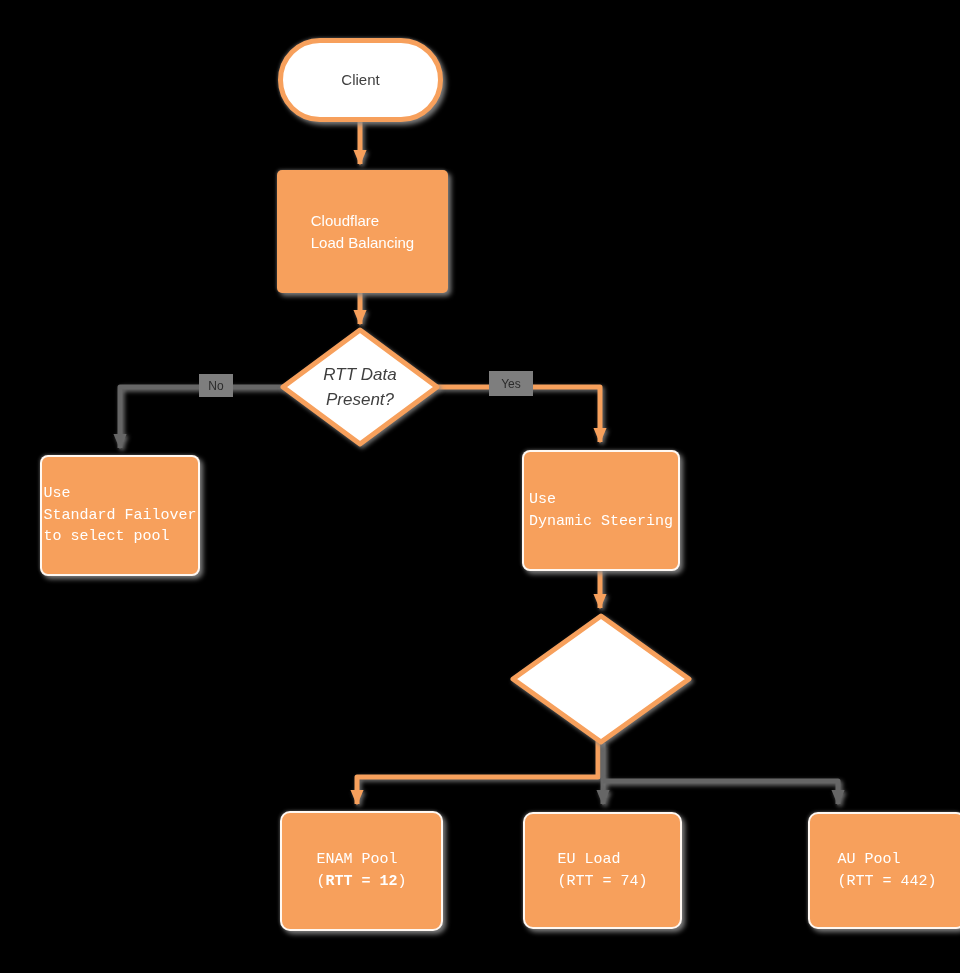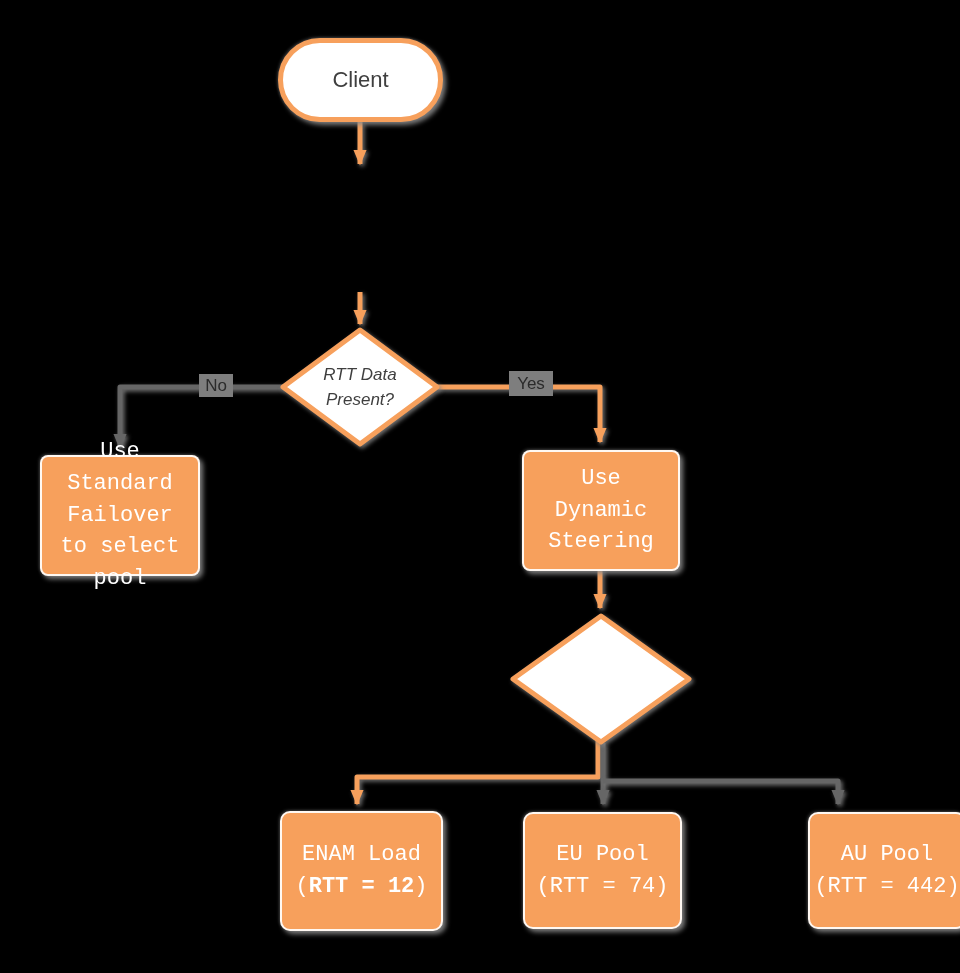--- a/index.html
+++ b/index.html
@@ -23,22 +23,21 @@
     width: 960px; height: 973px;
     z-index: 1;
   }
   .sh { filter: drop-shadow(2.5px 2.5px 2px rgba(132,132,132,0.85)); }
   .node {
     position: absolute;
     box-sizing: border-box;
     display: flex;
     align-items: center;
     justify-content: center;
-    text-align: center;
-    font-size: 22px;
+    font-size: 15px;
     line-height: 1.45;
     z-index: 2;
     box-shadow: 3px 3px 5px rgba(140,140,140,0.9), -1px -1px 3px rgba(110,110,110,0.5);
   }
   .orange-node {
     background: #F7A05C;
     color: #FFFFFF;
   }
   .white-border { border: 2px solid rgba(255,255,255,0.92); font-family: Liberation Mono, monospace; }
   .white-node {
@@ -59,38 +58,38 @@
     box-shadow: none;
     pointer-events: none;
   }
   .chip {
     position: absolute;
     display: flex;
     align-items: center;
     justify-content: center;
     background: #7E7E7E;
     color: #2B2B2B;
-    font-size: 17px;
+    font-size: 12px;
     z-index: 4;
   }
   .node-client {
     left: 278px; top: 38px; width: 165px; height: 84px;
     border: 5px solid #F7A05C;
     border-radius: 44px;
   }
   .node-cloudflare { left: 277px; top: 170px; width: 171px; height: 123px; border-radius: 5px; }
   .node-failover   { left: 40px;  top: 455px; width: 160px; height: 121px; border-radius: 8px; }
   .node-dynamic    { left: 522px; top: 450px; width: 158px; height: 121px; border-radius: 8px; }
   .node-enam       { left: 280px; top: 811px; width: 163px; height: 120px; border-radius: 10px; }
   .node-eu         { left: 523px; top: 812px; width: 159px; height: 117px; border-radius: 10px; }
   .node-au         { left: 776px; top: 812px; width: 158px; height: 117px; border-radius: 10px; margin-left: 32px; }
   .d1-label { left: 283px; top: 330px; width: 154px; height: 114px; font-style: italic; }
   .d2-label { left: 513px; top: 616px; width: 176px; height: 126px; }
   .chip-no  { left: 199px; top: 374px; width: 34px; height: 23px; }
-  .chip-yes { left: 489px; top: 371px; width: 44px; height: 25px; margin-left: 20px; }
+  .chip-yes { left: 489px; top: 371px; width: 44px; height: 25px; }
   .lbl-line b { font-weight: bold; }
 </style>
 </head>
 <body>
 
 <div id="canvas">
 
   <svg class="connector-layer" viewBox="0 0 960 973" xmlns="http://www.w3.org/2000/svg">
     <defs>
       <marker id="arrow-orange" viewBox="0 0 10 10" refX="9" refY="5" markerWidth="3.2" markerHeight="3.2" orient="auto">
@@ -111,42 +110,46 @@
     <polyline class="sh" points="603,781 838,781 838,804" fill="none" stroke="#666666" stroke-width="5" stroke-linejoin="round" marker-end="url(#arrow-gray)"></polyline>
 
     <polygon class="sh" points="360,330 437,387 360,444 283,387" fill="#FFFFFF" stroke="#F7A05C" stroke-width="5" stroke-linejoin="round"></polygon>
     <polygon class="sh" points="601,616 689,679 601,742 513,679" fill="#FFFFFF" stroke="#F7A05C" stroke-width="5" stroke-linejoin="round"></polygon>
   </svg>
 
   <div class="node white-node node-client">
     <span class="pre">Client</span>
   </div>
 
+  <div class="node orange-node node-cloudflare">
+    <span class="pre">Cloudflare
+Load Balancing</span>
+  </div>
 
   <div class="node orange-node white-border node-failover">
     <span class="pre">Use
 Standard Failover
 to select pool</span>
   </div>
 
   <div class="node orange-node white-border node-dynamic">
     <span class="pre">Use
 Dynamic Steering</span>
   </div>
 
   <div class="node orange-node white-border node-enam">
     <div>
-      <div class="lbl-line">ENAM Load</div>
+      <div class="lbl-line">ENAM Pool</div>
       <div class="lbl-line"><span>(</span><b>RTT = 12</b><span>)</span></div>
     </div>
   </div>
 
   <div class="node orange-node white-border node-eu">
     <div>
-      <div class="lbl-line">EU Pool</div>
+      <div class="lbl-line">EU Load</div>
       <div class="lbl-line">(RTT = 74)</div>
     </div>
   </div>
 
   <div class="node orange-node white-border node-au">
     <div>
       <div class="lbl-line">AU Pool</div>
       <div class="lbl-line">(RTT = 442)</div>
     </div>
   </div>

